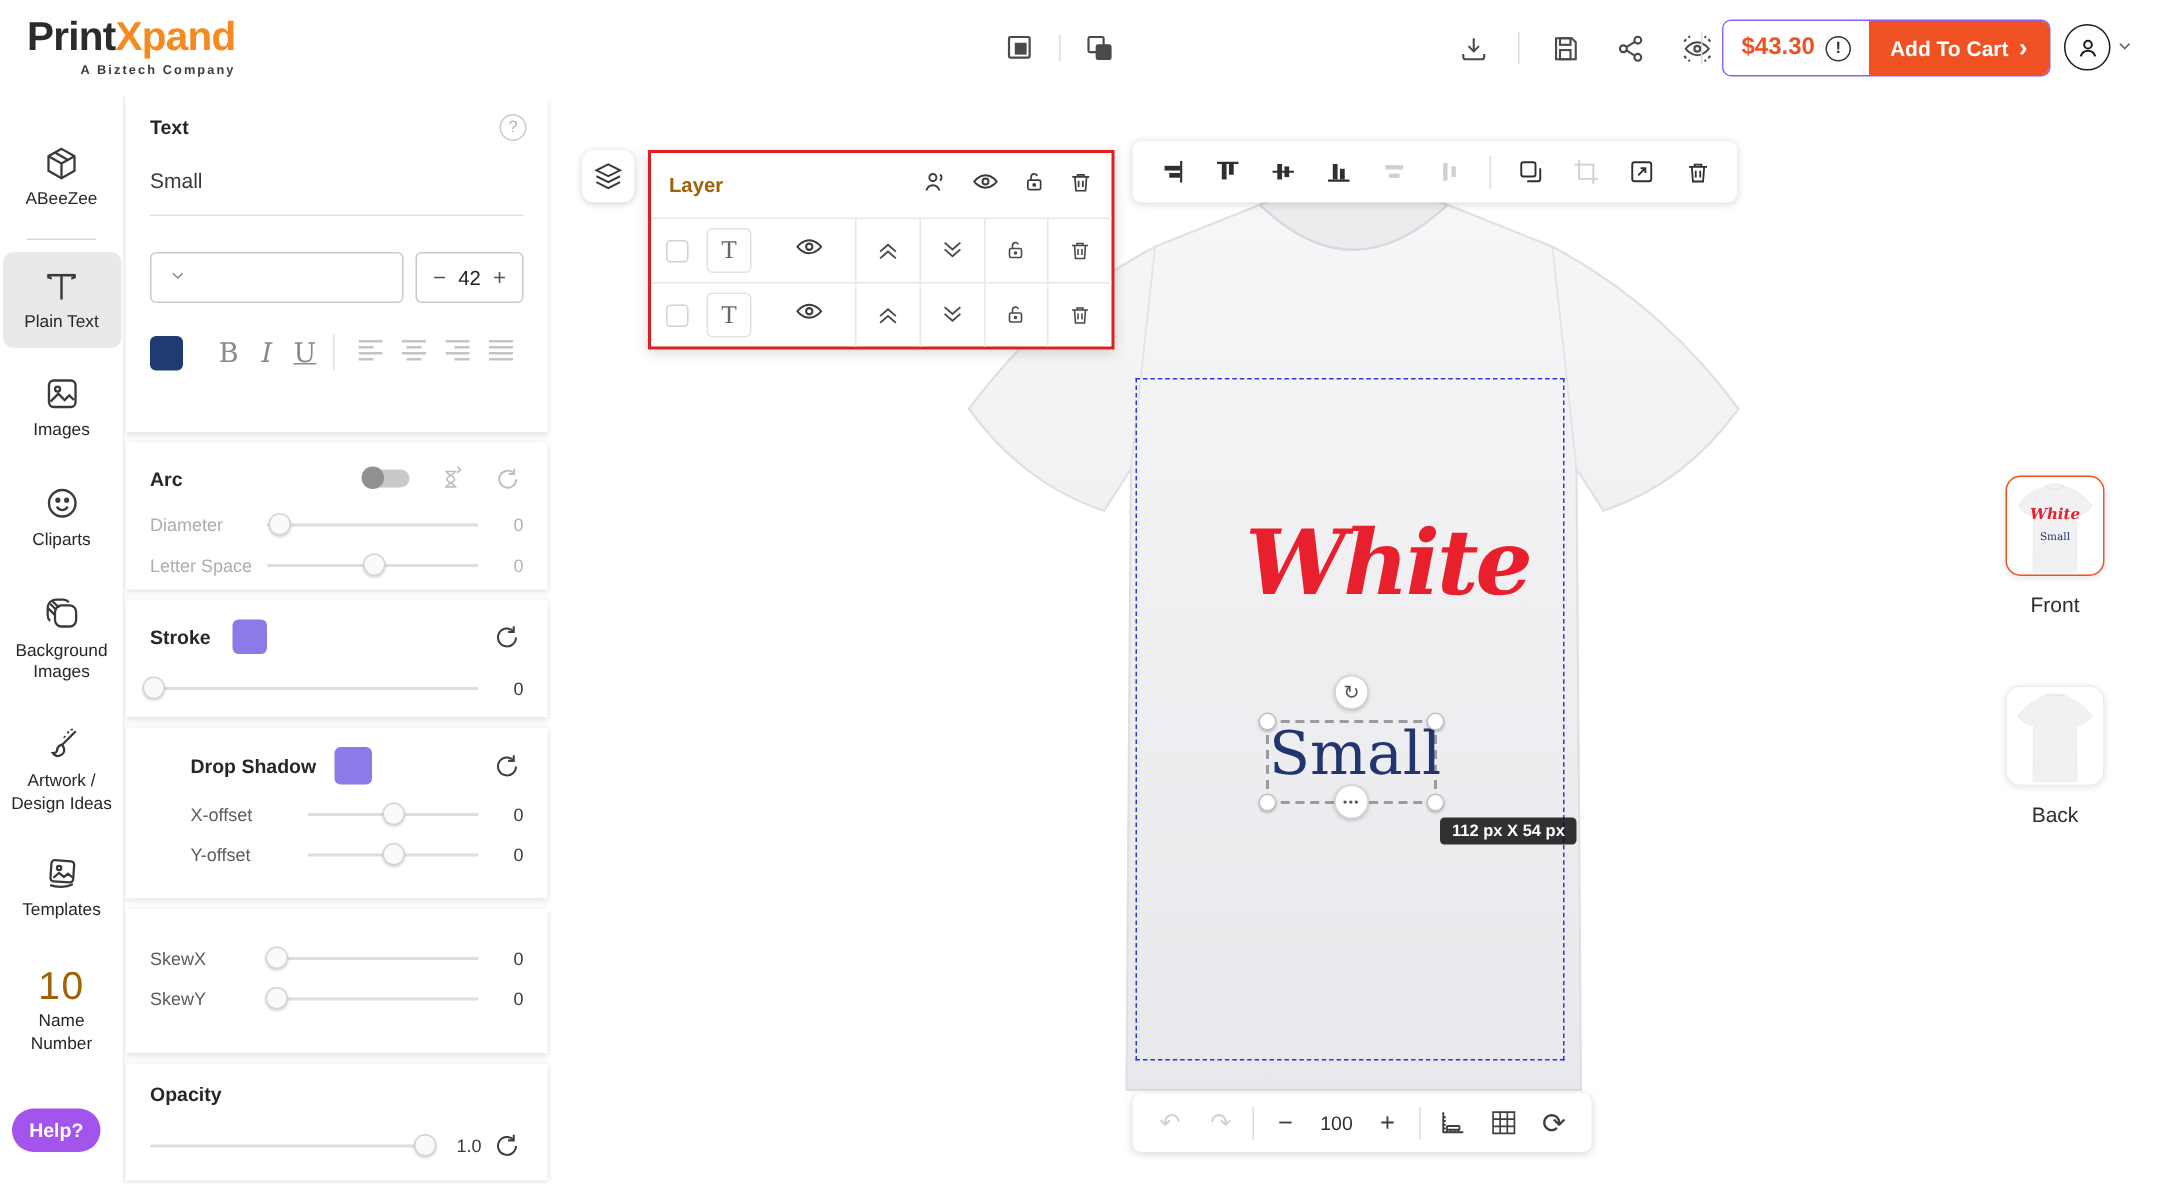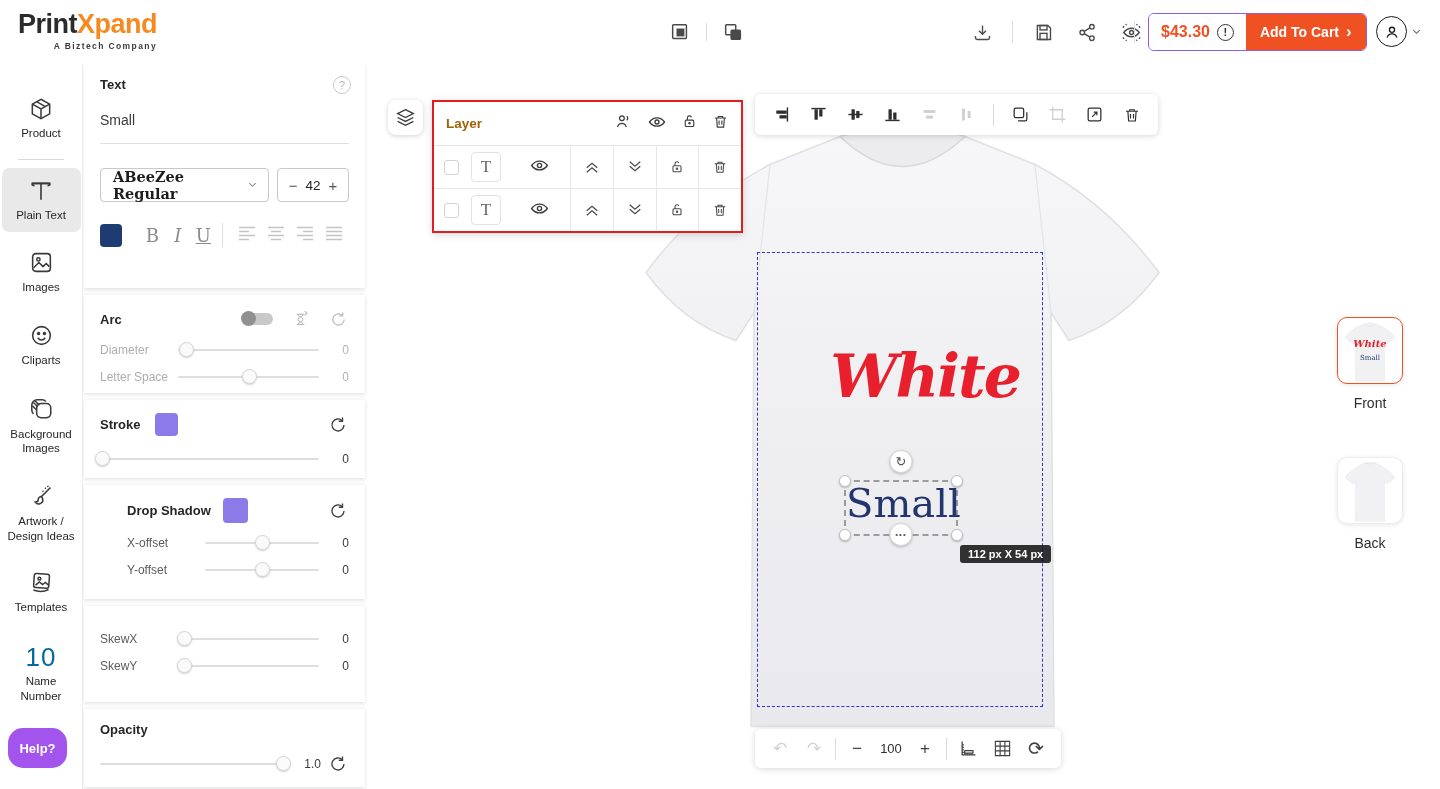--- a/index.html
+++ b/index.html
@@ -24,22 +24,22 @@
   .avatar-wrap { position:absolute; left:1376px; top:16px; display:flex; align-items:center; gap:4px; cursor:pointer; }
   .avatar { width:31px; height:31px; border:1.7px solid #1c1c1c; border-radius:50%; display:flex; align-items:center; justify-content:center; color:#1c1c1c; }
 
   
   .sidebar { position:absolute; left:0; top:64px; width:83px; height:725px; background:#fff; border-right:1px solid #ececec; display:flex; flex-direction:column; align-items:center; z-index:25; }
   .side-item { width:79px; display:flex; flex-direction:column; align-items:center; gap:4px; padding:9px 2px; cursor:pointer; border-radius:7px; color:#2f2f2f; }
   .side-item .lbl { font-size:11.5px; text-align:center; line-height:1.25; color:#262626; }
   .side-item.active { background:#e9e9e9;align-items:center; }
   .side-icon { width:27px; height:27px; display:flex; align-items:center; justify-content:center; color:#3a3a3a; }
   .side-div { width:46px; height:1px; background:#d9d9d9; margin:10px 0 8px; }
-  .num-icon { font-size:26px; color:#0369a1; font-weight:400; line-height:1; letter-spacing:1px; }
-  .help-pill { position:absolute; left:8px; bottom:21px; width:59px; height:40px; border-radius:15px; background:#a254ec; color:#fff; font-size:13px; font-weight:700; border:none; cursor:pointer; }
+  .num-icon { font-size:26px; color:#a16207; font-weight:400; line-height:1; letter-spacing:1px; }
+  .help-pill { position:absolute; left:8px; bottom:21px; width:59px; height:29px; border-radius:15px; background:#a254ec; color:#fff; font-size:13px; font-weight:700; border:none; cursor:pointer; }
 
   
   .panel { position:absolute; left:84px; top:64px; width:281px; height:725px; background:#fdfdfd; z-index:20; }
   .card { background:#fff; box-shadow:0 1px 4px rgba(0,0,0,0.13); margin-bottom:7px; padding:13px 16px; position:relative; }
   .card.first { box-shadow:0 2px 4px rgba(0,0,0,0.10); }
   .sec-title { font-size:13px; font-weight:700; color:#262626; }
   .help-circ { position:absolute; right:14px; top:12px; width:18px; height:18px; border:1.3px solid #c9c9c9; border-radius:50%; color:#b5b5b5; font-size:11px; display:flex; align-items:center; justify-content:center; cursor:pointer; }
   .text-input { font-size:14px; color:#3a3a3a; margin-top:20px; width:100%; border:none; outline:none; background:transparent; font-family:"Liberation Sans",sans-serif; }
   .input-div { height:1px; background:#e0e0e0; margin-top:15px; }
   .font-row { display:flex; gap:8px; margin-top:24px; }
@@ -201,21 +201,21 @@
 
   <div class="sidebar">
     <div class="side-item" style="margin-top:22px;">
       <span class="side-icon">
         <svg width="26" height="26" viewBox="0 0 24 24" fill="none" stroke="currentColor" stroke-width="1.4">
             <path d="M12 3l8 4.5v9L12 21l-8-4.5v-9z"></path>
             <path d="M4 7.5l8 4.5 8-4.5M12 12v9"></path>
             <path d="M8 5.2l8 4.6"></path>
           </svg>
       </span>
-      <span class="lbl">Product</span>
+      <span class="lbl">ABeeZee</span>
     </div>
     <div class="side-div"></div>
 
     <div class="side-item active">
       <span class="side-icon">
         <svg width="26" height="26" viewBox="0 0 24 24" fill="none" stroke="currentColor" stroke-width="1.5">
             <path d="M4 7V5h16v2"></path>
             <path d="M4 5h16"></path>
             <path d="M12 5v15"></path>
             <path d="M4 5c0 1.2 1 2 2 2M20 5c0 1.2-1 2-2 2"></path>
@@ -293,21 +293,20 @@
   <div class="panel">
 
     <div class="card first" style="height:224px;">
       <div class="sec-title">Text</div>
       <div class="help-circ">?</div>
       <div class="text-input">Small</div>
       <div class="input-div"></div>
 
       <div class="font-row">
         <div class="font-select">
-          <span class="font-name">ABeeZee Regular</span>
           <span style="color:#8a8a8a;">
             <svg width="11" height="11" viewBox="0 0 24 24" fill="none" stroke="currentColor" stroke-width="2.2">
                 <path d="M5 9l7 7 7-7"></path>
               </svg>
           </span>
         </div>
         <div class="stepper">
           <button class="step-btn">−</button>
           <span class="step-val">42</span>
           <button class="step-btn">+</button>

